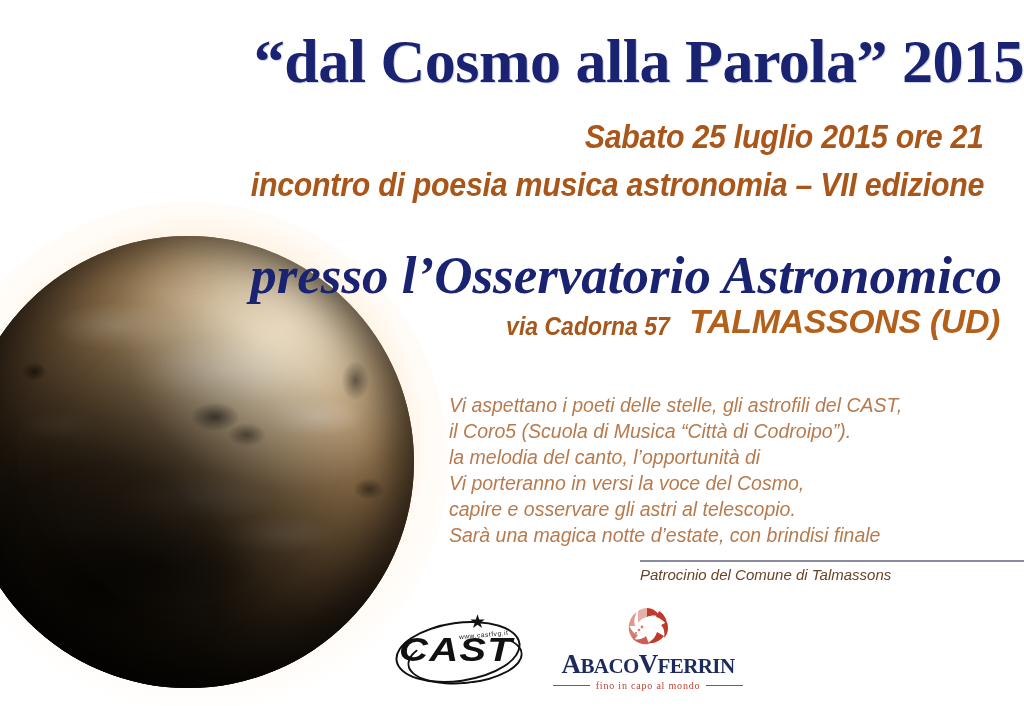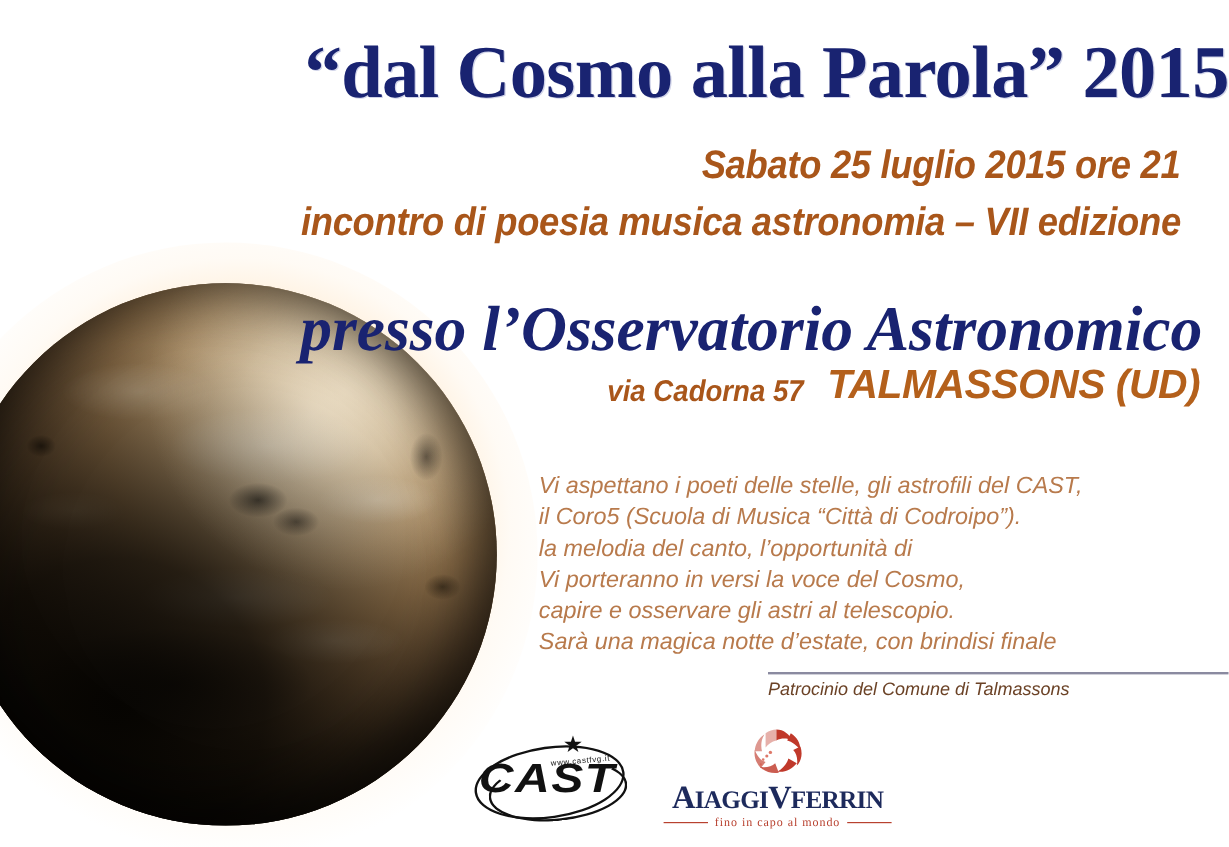--- a/index.html
+++ b/index.html
@@ -400,21 +400,21 @@
           <path d="M23 7 C26 5 29 4 32 4 L32 13 C28 14 25 16 23 19 Z" opacity="0.4"></path>
         </g>
         <g fill="#d9614f" opacity="0.85">
           <circle cx="24" cy="26" r="1.3"></circle>
           <circle cx="21" cy="29" r="1.1"></circle>
           <circle cx="19" cy="33" r="0.9"></circle>
           <circle cx="27" cy="23" r="1.4"></circle>
         </g>
       </svg>
       <div id="abaco-word">
-        <span>A</span><span class="sm">IAGGI</span><span>V</span><span class="sm">FERRIN</span>
+        <span>A</span><span class="sm">BACO</span><span>V</span><span class="sm">FERRIN</span>
       </div>
       <div id="abaco-tagrow">
         <span class="rule"></span>
         <span id="abaco-tag">fino in capo al mondo</span>
         <span class="rule"></span>
       </div>
     </div>
 
 
   </div>

